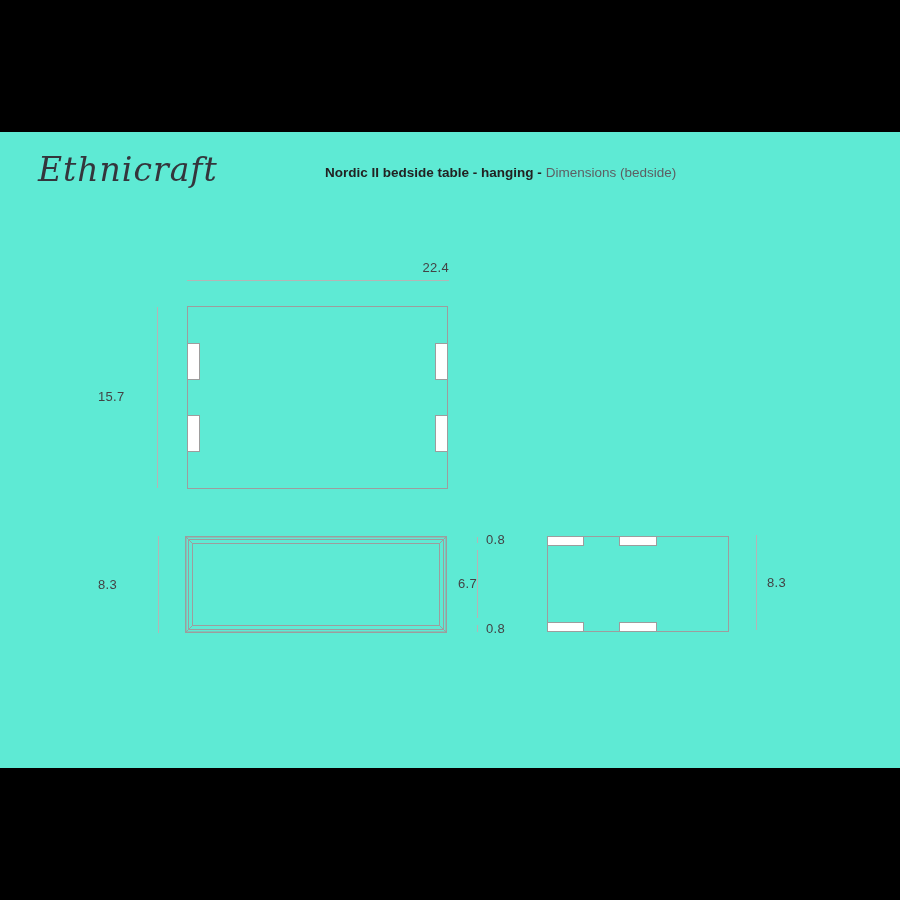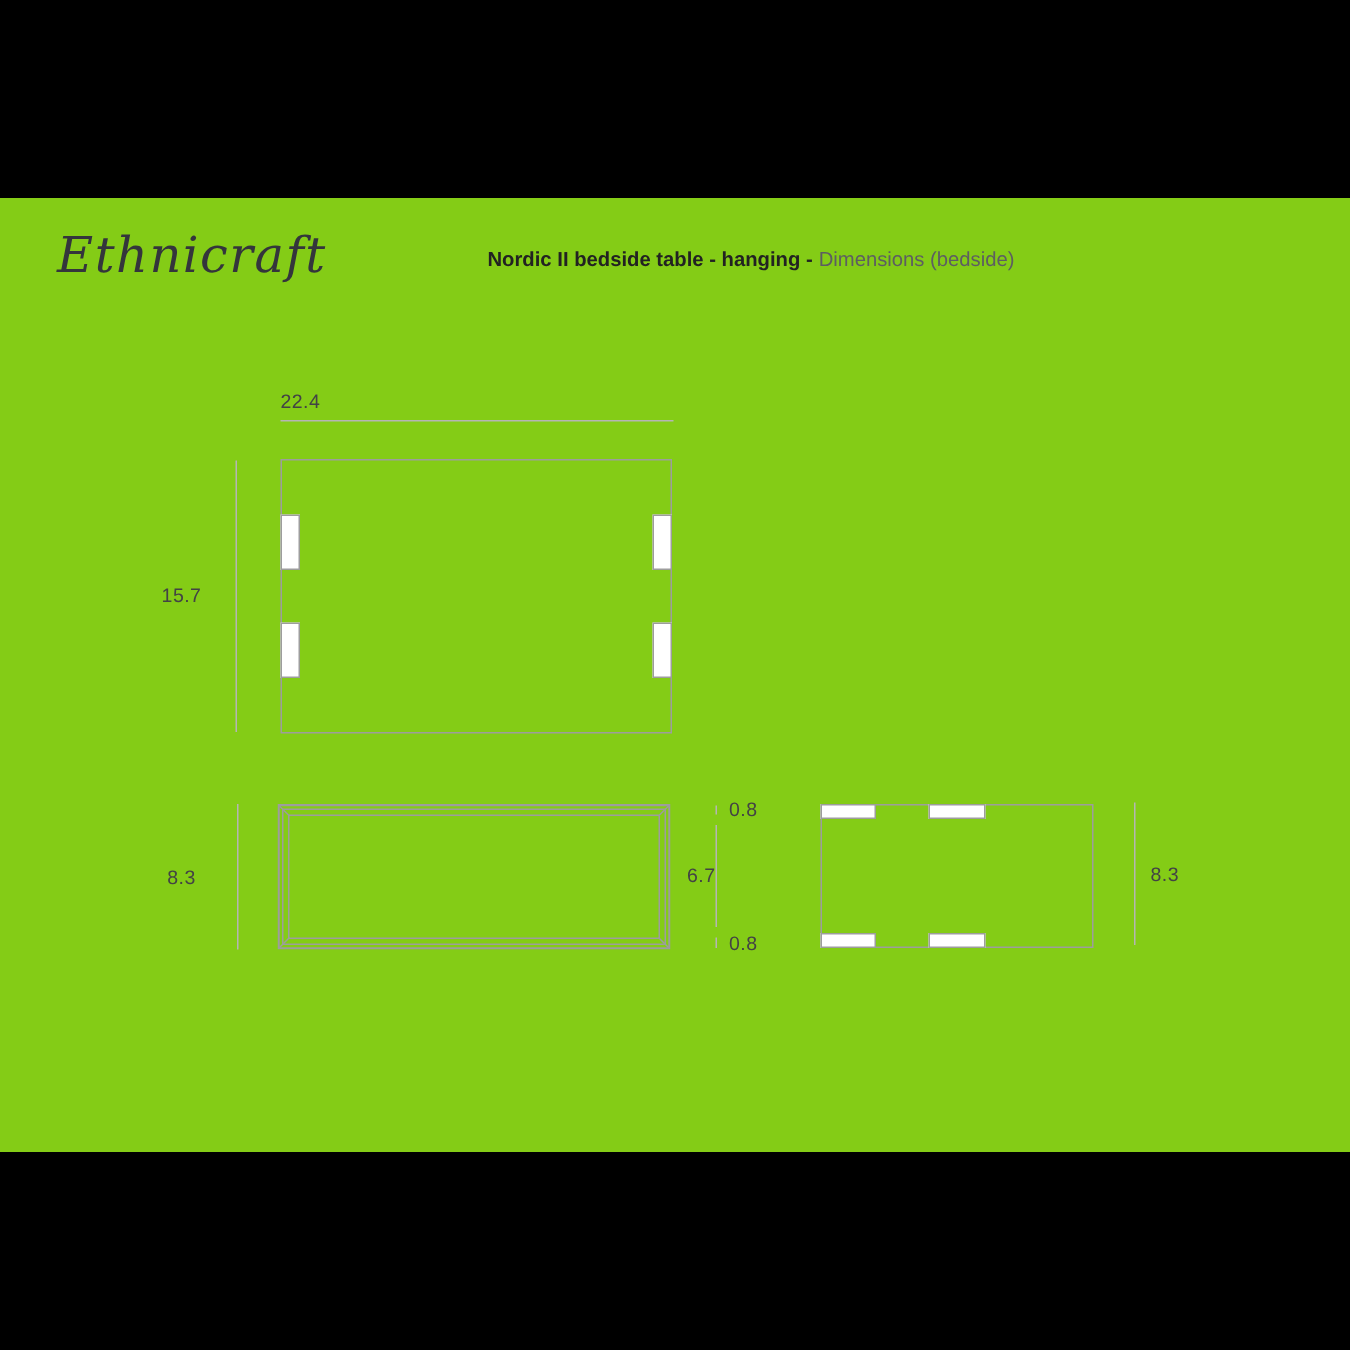--- a/index.html
+++ b/index.html
@@ -1,43 +1,43 @@
 <!DOCTYPE html>
 <html><head>
 <meta charset="utf-8">
 <style>
   html,body{margin:0;padding:0;}
   body{
     width:900px;height:900px;background:#000;position:relative;overflow:hidden;
     font-family:"Liberation Sans",sans-serif;
   }
   .canvas{
-    position:absolute;left:0;top:132px;width:900px;height:636px;background:#84cc16;
+    position:absolute;left:0;top:132px;width:900px;height:636px;background:#5eead4;
   }
   .abs{position:absolute;}
   .brand{
     left:38px;top:18px;
     font-family:"DejaVu Serif",serif;font-style:italic;
     font-size:33px;color:#34353c;letter-spacing:1px;
   }
   .title{left:325px;top:33px;font-size:13.5px;white-space:nowrap;}
   .title .b{font-weight:700;color:#222;margin-right:4px;text-align:center;}
   .title .r{font-weight:400;color:#5d5e62;}
   .dim-label{
     font-size:13px;color:#434345;letter-spacing:0.3px;line-height:14px;
   }
   .dim-line{background:#b5b5b5;}
   .outline{
     border:1.5px solid #9d9d9d;box-sizing:border-box;background:transparent;
   }
   .tab{
     border:1.3px solid #9d9d9d;box-sizing:border-box;background:#fff;
   }
-  .center{text-align:left;}
-  .right{text-align:center;}
+  .center{text-align:right;}
+  .right{text-align:left;}
 </style>
 </head>
 <body>
 
 <div class="canvas">
 
   <div class="abs brand">Ethnicraft</div>
   <div class="abs title">
     <span class="b">Nordic II bedside table - hanging -</span><span class="r">Dimensions (bedside)</span>
   </div>

